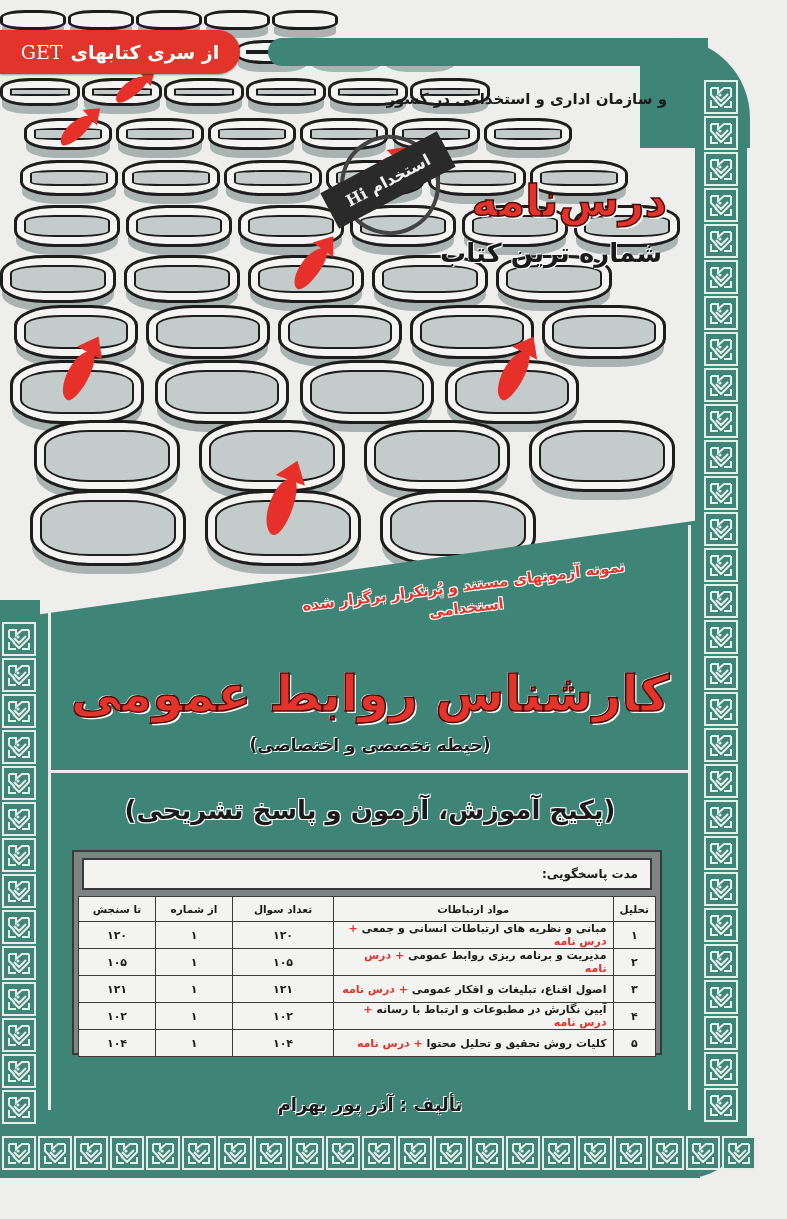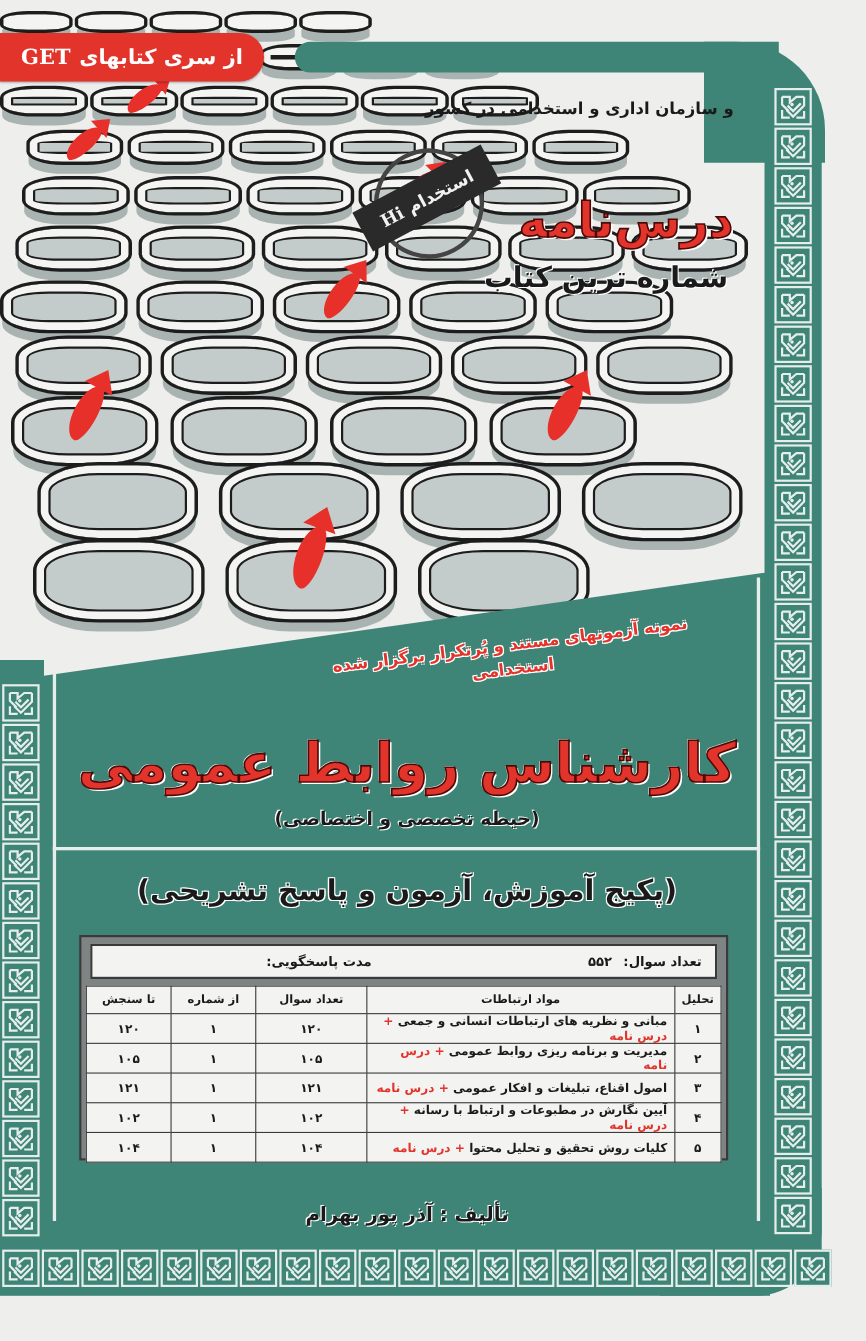--- a/index.html
+++ b/index.html
@@ -25,21 +25,21 @@
     border-left:16px solid #e8302a; border-top:12px solid transparent; border-bottom:12px solid transparent;
   }
 
   
   .series-badge {
     left:0; top:30px; width:240px; height:44px; background:#e3342c;
     border-radius:0 22px 22px 0; color:#fff; font-weight:bold; font-size:19px;
     display:flex; align-items:center; justify-content:center; gap:8px; direction:rtl;
     box-shadow:0 1px 2px rgba(0,0,0,.35);
   }
-  .series-badge .brand { font-family:"DejaVu Serif", serif; font-weight:bold; font-size:19px; direction:ltr; }
+  .series-badge .brand { font-family:"DejaVu Serif", serif; font-weight:normal; font-size:19px; direction:ltr; }
 
   
   .teal { background:#3f8577; }
   .frame-top { left:268px; top:38px; width:440px; height:28px; border-radius:14px 0 0 14px; }
   .frame-corner { left:640px; top:38px; width:110px; height:110px; border-radius:0 80px 0 0; }
   .frame-right { left:695px; top:100px; width:52px; height:1040px; }
   .frame-br { left:600px; top:1080px; width:147px; height:98px; border-radius:0 0 60px 0; }
   .frame-bottom { left:0; top:1130px; width:700px; height:48px; }
   .frame-left { left:0; top:600px; width:40px; height:560px; }
 
@@ -612,24 +612,20 @@
 <div class="abs darsnameh">درس‌نامه</div>
 <div class="abs complete-book">شماره ترین کتاب</div>
 
 <div class="abs samples">نمونه آزمونهای مستند و پُرتکرار برگزار شده استخدامی</div>
 <div class="abs main-title">کارشناس روابط عمومی</div>
 <div class="abs sub-title">(حیطه تخصصی و اختصاصی)</div>
 <div class="abs package">(پکیج آموزش، آزمون و پاسخ تشریحی)</div>
 
 <div class="abs exam-box">
   <div class="summary">
-    <span class="count">
-      <span>تعداد سوال:</span>
-      <span class="num">۵۵۲</span>
-    </span>
     <span>مدت پاسخگویی:</span>
   </div>
   <table class="exam">
     <thead>
       <tr>
         <th style="width:22px;">تحلیل</th>
         <th>مواد ارتباطات</th>
         <th style="width:88px;">تعداد سوال</th>
         <th style="width:64px;">از شماره</th>
         <th style="width:64px;">تا سنجش</th>

